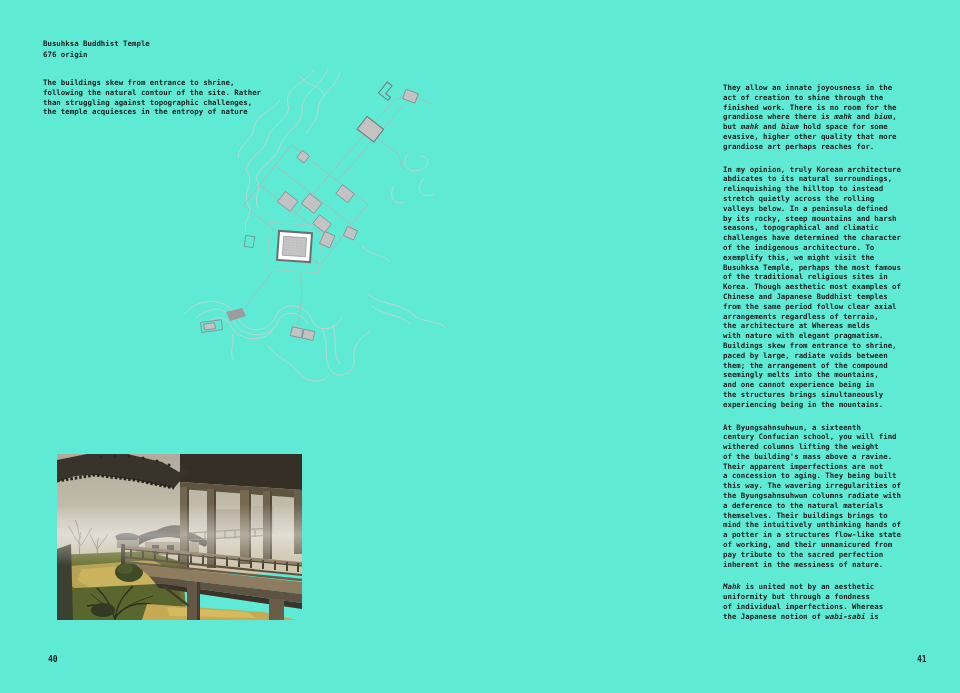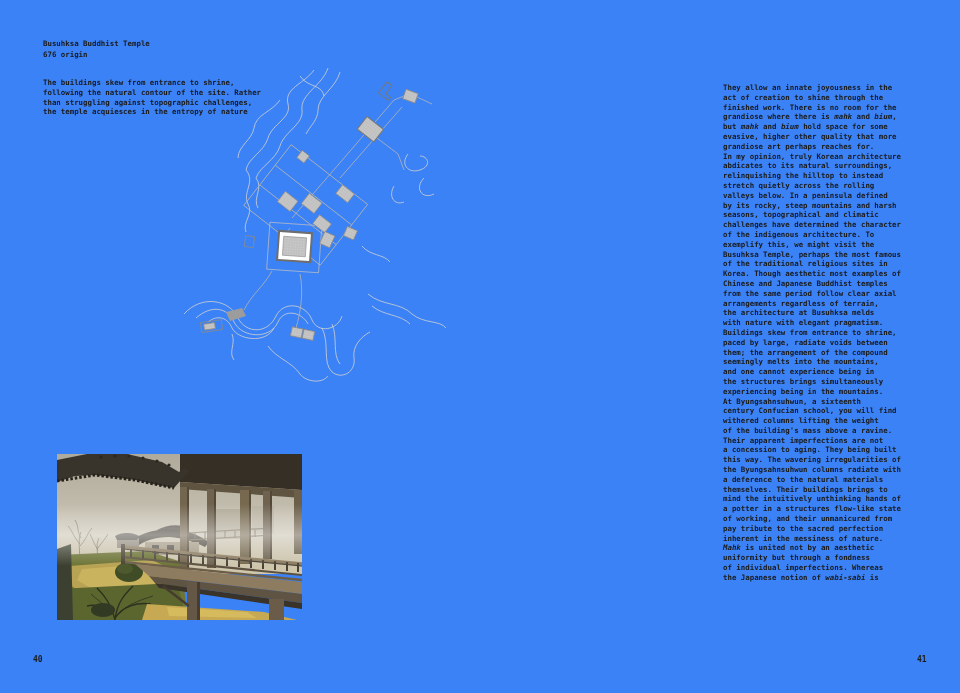--- a/index.html
+++ b/index.html
@@ -1,28 +1,28 @@
 <!DOCTYPE html>
 <html><head>
 <meta charset="utf-8">
 <style>
   html,body{margin:0;padding:0;background:#ffffff;}
   .spread{
-    position:relative;width:960px;height:693px;background:#3b82f6;overflow:hidden;
+    position:relative;width:960px;height:693px;background:#5eead4;overflow:hidden;
     font-family:"DejaVu Sans Mono", monospace;color:#1b1b1b;
   }
   .mono{font-weight:700;font-size:7.4px;line-height:9.8px;letter-spacing:0;}
   .tline{white-space:pre;}
   .tline i{}
   .heading{position:absolute;left:43px;top:38px;font-weight:700;font-size:7.4px;line-height:11px;}
   .intro{position:absolute;left:43px;top:78px;}
   .bodycol{position:absolute;left:723px;top:83px;width:210px;}
-  .para + .para{}
+  .para + .para{margin-top:13px;}
   .pagenum{position:absolute;bottom:29px;font-weight:700;font-size:8px;}
-  .pagenum.left{left:33px;margin-top:41px;}
+  .pagenum.left{left:48px;margin-top:41px;}
   .pagenum.right{left:917px;}
   .siteplan{position:absolute;left:172px;top:66px;width:300px;height:325px;}
   .photo{position:absolute;left:57px;top:454px;width:245px;height:166px;}
 </style>
 </head>
 <body>
 
 <div class="spread">
 
   <div>
@@ -278,21 +278,21 @@
           <div class="tline"><span>seasons, topographical and climatic</span></div>
           <div class="tline"><span>challenges have determined the character</span></div>
           <div class="tline"><span>of the indigenous architecture. To</span></div>
           <div class="tline"><span>exemplify this, we might visit the</span></div>
           <div class="tline"><span>Busuhksa Temple, perhaps the most famous</span></div>
           <div class="tline"><span>of the traditional religious sites in</span></div>
           <div class="tline"><span>Korea. Though aesthetic most examples of</span></div>
           <div class="tline"><span>Chinese and Japanese Buddhist temples</span></div>
           <div class="tline"><span>from the same period follow clear axial</span></div>
           <div class="tline"><span>arrangements regardless of terrain,</span></div>
-          <div class="tline"><span>the architecture at Busuhksa melds</span></div>
+          <div class="tline"><span>the architecture at Whereas melds</span></div>
           <div class="tline"><span>with nature with elegant pragmatism.</span></div>
           <div class="tline"><span>Buildings skew from entrance to shrine,</span></div>
           <div class="tline"><span>paced by large, radiate voids between</span></div>
           <div class="tline"><span>them; the arrangement of the compound</span></div>
           <div class="tline"><span>seemingly melts into the mountains,</span></div>
           <div class="tline"><span>and one cannot experience being in</span></div>
           <div class="tline"><span>the structures brings simultaneously</span></div>
           <div class="tline"><span>experiencing being in the mountains.</span></div>
         </div>
         <div class="para">

